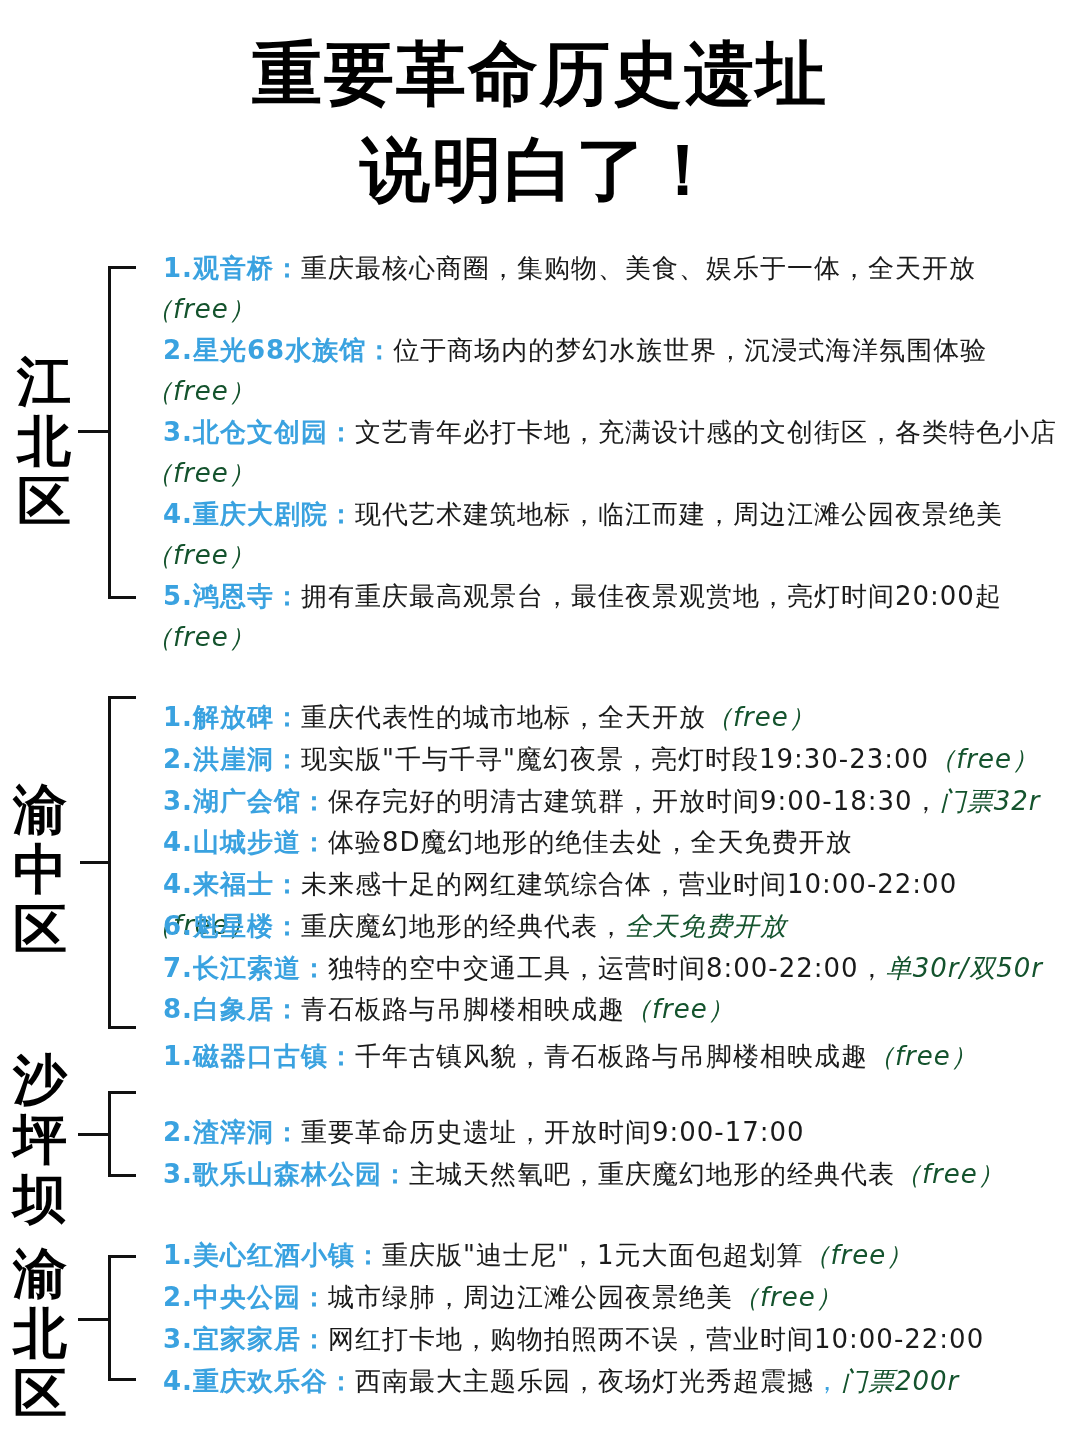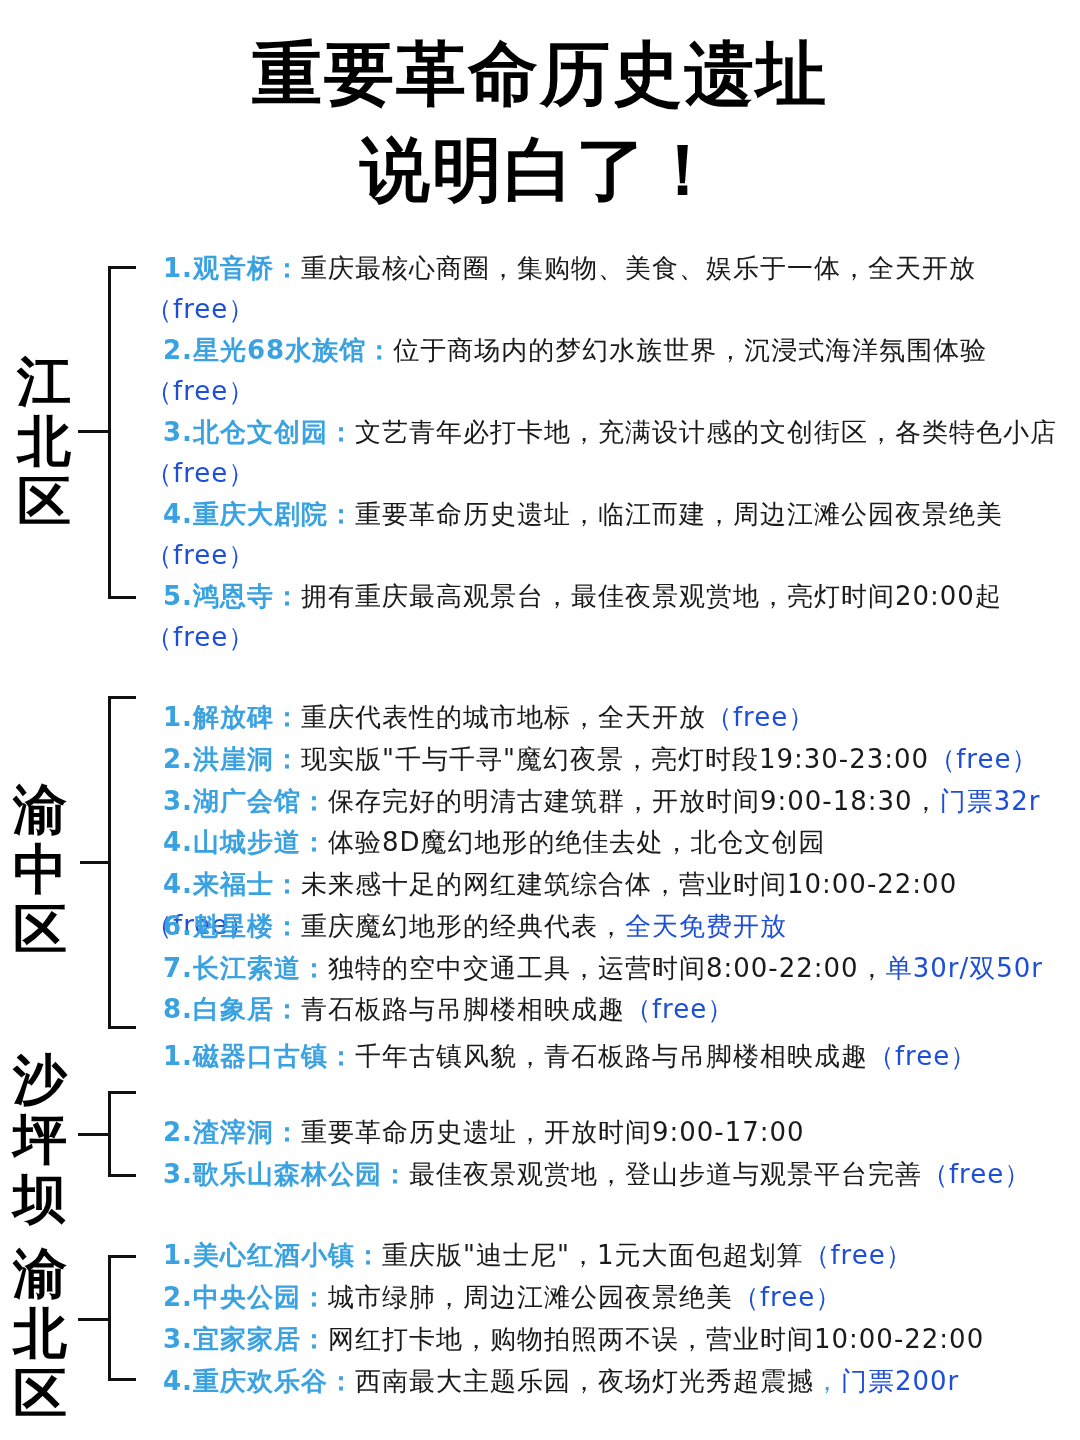--- a/index.html
+++ b/index.html
@@ -25,21 +25,21 @@
 
     .bracket-v { position: absolute; width: 3px; background: #111; }
     .bracket-h { position: absolute; height: 3px; background: #111; }
 
     .item {
       position: absolute; left: 146px; width: 912px;
       font-size: 26px; line-height: 41px; color: #1a1a1a;
       letter-spacing: 1px;
     }
     .item .name { color: #3aa2e0; font-weight: bold; margin-left: 17px; }
-    .item .red { color: #1d4ed8; }
+    .item .red { color: #14532d; font-style: italic; }
     .item .blue { color: #3aa2e0; }
   </style>
 </head>
 <body>
 
 <div class="title l1">重要革命历史遗址</div>
 <div class="title l2">说明白了！</div>
 
 <div class="district" style="left:14px; top:352px;">
   <span>江</span>
@@ -56,21 +56,21 @@
 <div class="item" style="top:248px;">
   <span class="name">1.观音桥：</span><span>重庆最核心商圈，集购物、美食、娱乐于一体，全天开放</span> <span class="red">（free）</span>
 </div>
 <div class="item" style="top:330px;">
   <span class="name">2.星光68水族馆：</span><span>位于商场内的梦幻水族世界，沉浸式海洋氛围体验</span><br><span class="red">（free）</span>
 </div>
 <div class="item" style="top:412px;">
   <span class="name">3.北仓文创园：</span><span>文艺青年必打卡地，充满设计感的文创街区，各类特色小店</span><span class="red">（free）</span>
 </div>
 <div class="item" style="top:494px;">
-  <span class="name">4.重庆大剧院：</span><span>重要革命历史遗址，临江而建，周边江滩公园夜景绝美</span><br><span class="red">（free）</span>
+  <span class="name">4.重庆大剧院：</span><span>现代艺术建筑地标，临江而建，周边江滩公园夜景绝美</span><br><span class="red">（free）</span>
 </div>
 <div class="item" style="top:576px;">
   <span class="name">5.鸿恩寺：</span><span>拥有重庆最高观景台，最佳夜景观赏地，亮灯时间20:00起</span><br><span class="red">（free）</span>
 </div>
 
 <div class="district" style="left:10px; top:780px;">
   <span>渝</span>
   <span>中</span>
   <span>区</span>
 </div>
@@ -84,21 +84,21 @@
 <div class="item" style="top:697px;">
   <span class="name">1.解放碑：</span><span>重庆代表性的城市地标，全天开放</span><span class="red">（free）</span>
 </div>
 <div class="item" style="top:739px;">
   <span class="name">2.洪崖洞：</span><span>现实版"千与千寻"魔幻夜景，亮灯时段19:30-23:00</span><span class="red">（free）</span>
 </div>
 <div class="item" style="top:781px;">
   <span class="name">3.湖广会馆：</span><span>保存完好的明清古建筑群，开放时间9:00-18:30，</span><span class="red">门票32r</span>
 </div>
 <div class="item" style="top:822px;">
-  <span class="name">4.山城步道：</span><span>体验8D魔幻地形的绝佳去处，北仓文创园</span><span class="red"></span>
+  <span class="name">4.山城步道：</span><span>体验8D魔幻地形的绝佳去处，全天免费开放</span><span class="red"></span>
 </div>
 <div class="item" style="top:864px;">
   <span class="name">4.来福士：</span><span>未来感十足的网红建筑综合体，营业时间10:00-22:00</span><span class="red">（free）</span>
 </div>
 <div class="item" style="top:906px;">
   <span class="name">6.魁星楼：</span><span>重庆魔幻地形的经典代表，</span><span class="red">全天免费开放</span>
 </div>
 <div class="item" style="top:948px;">
   <span class="name">7.长江索道：</span><span>独特的空中交通工具，运营时间8:00-22:00，</span><span class="red">单30r/双50r</span>
 </div>
@@ -118,21 +118,21 @@
   <div class="bracket-h" style="left:108px; top:1174px; width:28px;"></div>
 </div>
 
 <div class="item" style="top:1036px;">
   <span class="name">1.磁器口古镇：</span><span>千年古镇风貌，青石板路与吊脚楼相映成趣</span><span class="red">（free）</span>
 </div>
 <div class="item" style="top:1112px;">
   <span class="name">2.渣滓洞：</span><span>重要革命历史遗址，开放时间9:00-17:00</span><span class="red"></span>
 </div>
 <div class="item" style="top:1154px;">
-  <span class="name">3.歌乐山森林公园：</span><span>最佳夜景观赏地，登山步道与观景平台完善</span><span class="red">（free）</span>
+  <span class="name">3.歌乐山森林公园：</span><span>主城天然氧吧，重庆魔幻地形的经典代表</span><span class="red">（free）</span>
 </div>
 
 <div class="district" style="left:10px; top:1244px;">
   <span>渝</span>
   <span>北</span>
   <span>区</span>
 </div>
 <div>
   <div class="bracket-h" style="left:78px; top:1318px; width:32px;"></div>
   <div class="bracket-v" style="left:108px; top:1255px; height:126px;"></div>

